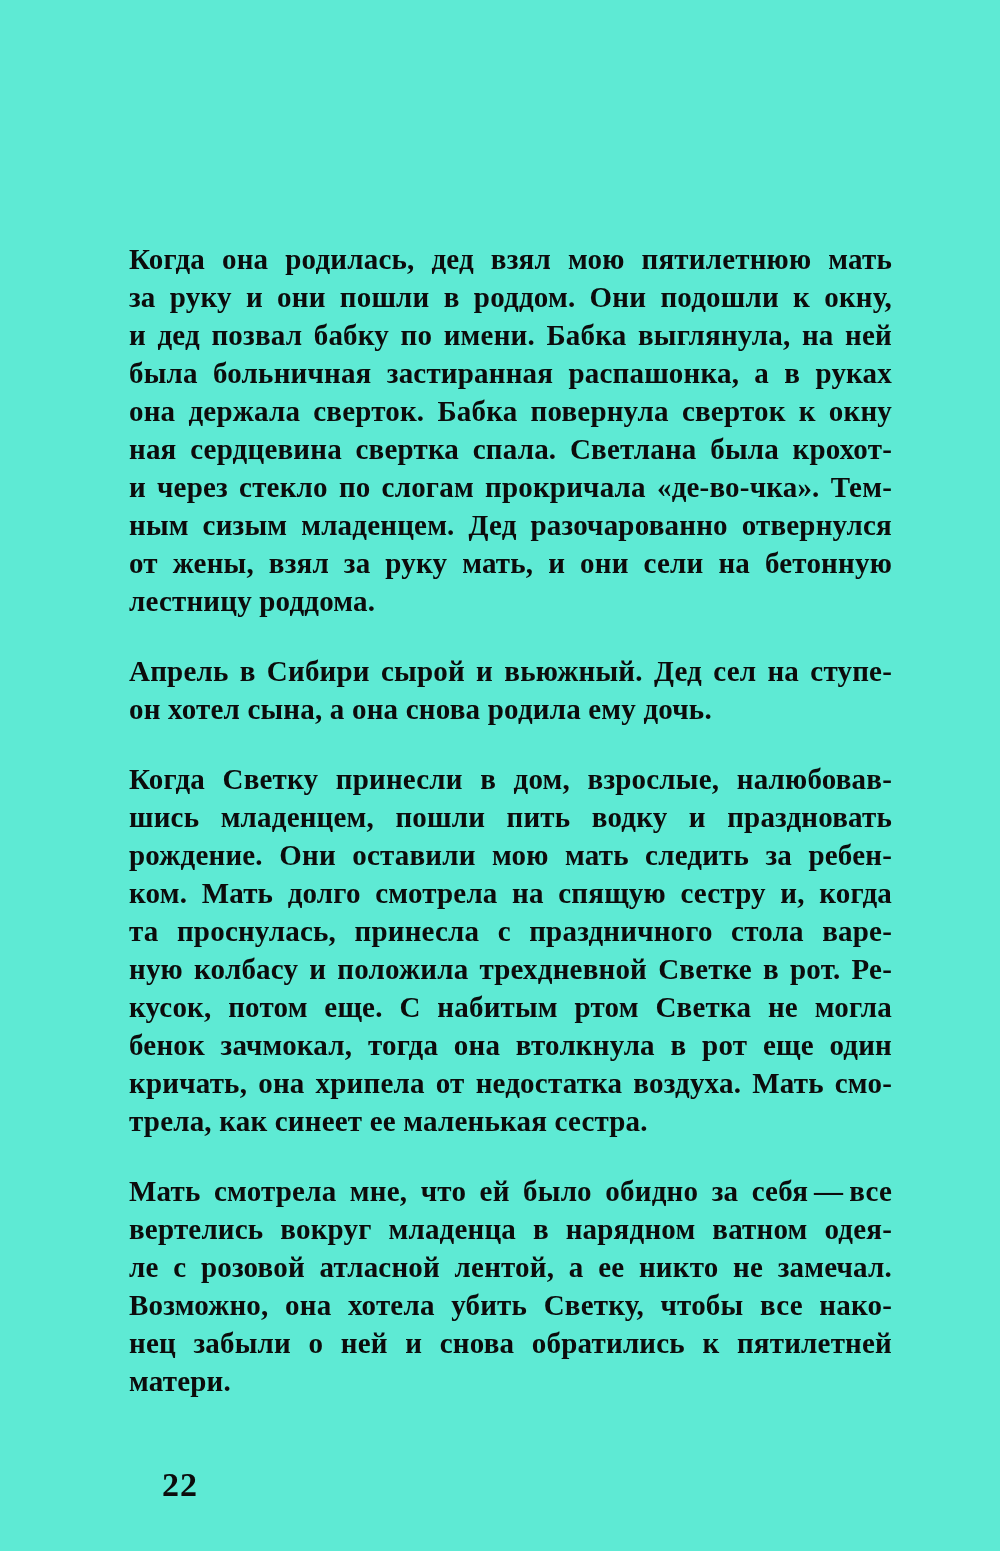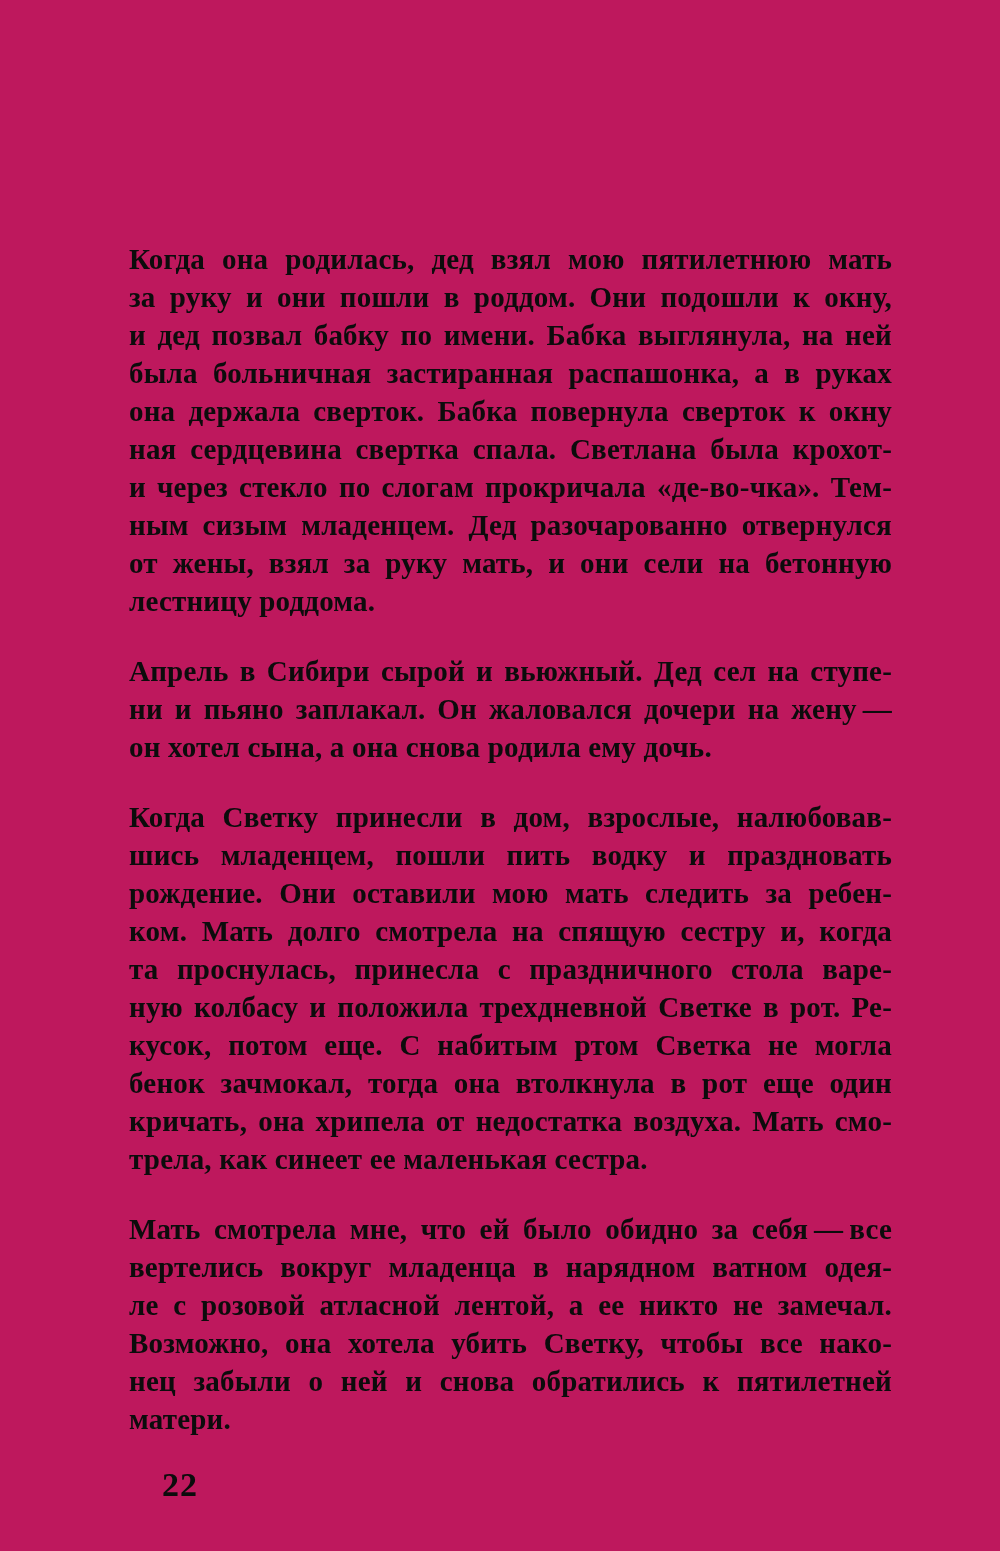--- a/index.html
+++ b/index.html
@@ -5,21 +5,21 @@
   html, body {
     margin: 0;
     padding: 0;
     background: #e8e8e8;
   }
   .scan {
     position: relative;
     width: 1000px;
     height: 1551px;
     margin: 0;
-    background: #be185d;
+    background: #5eead4;
     overflow: hidden;
     font-family: "Liberation Serif", "DejaVu Serif", serif;
     color: #0c0c0c;
   }
   .text-block {
     position: absolute;
     left: 129px;
     top: 240px;
     width: 763px;
   }
@@ -63,21 +63,20 @@
         <span class="line">была больничная застиранная распашонка, а в руках</span>
         <span class="line">она держала сверток. Бабка повернула сверток к окну</span>
         <span class="line">ная сердцевина свертка спала. Светлана была крохот-</span>
         <span class="line">и через стекло по слогам прокричала «де-во-чка». Тем-</span>
         <span class="line">ным сизым младенцем. Дед разочарованно отвернулся</span>
         <span class="line">от жены, взял за руку мать, и они сели на бетонную</span>
         <span class="line last">лестницу роддома.</span>
       </p>
       <p class="para">
         <span class="line">Апрель в Сибири сырой и вьюжный. Дед сел на ступе-</span>
-        <span class="line">ни и пьяно заплакал. Он жаловался дочери на жену —</span>
         <span class="line last">он хотел сына, а она снова родила ему дочь.</span>
       </p>
       <p class="para">
         <span class="line">Когда Светку принесли в дом, взрослые, налюбовав-</span>
         <span class="line">шись младенцем, пошли пить водку и праздновать</span>
         <span class="line">рождение. Они оставили мою мать следить за ребен-</span>
         <span class="line">ком. Мать долго смотрела на спящую сестру и, когда</span>
         <span class="line">та проснулась, принесла с праздничного стола варе-</span>
         <span class="line">ную колбасу и положила трехдневной Светке в рот. Ре-</span>
         <span class="line">кусок, потом еще. С набитым ртом Светка не могла</span>

